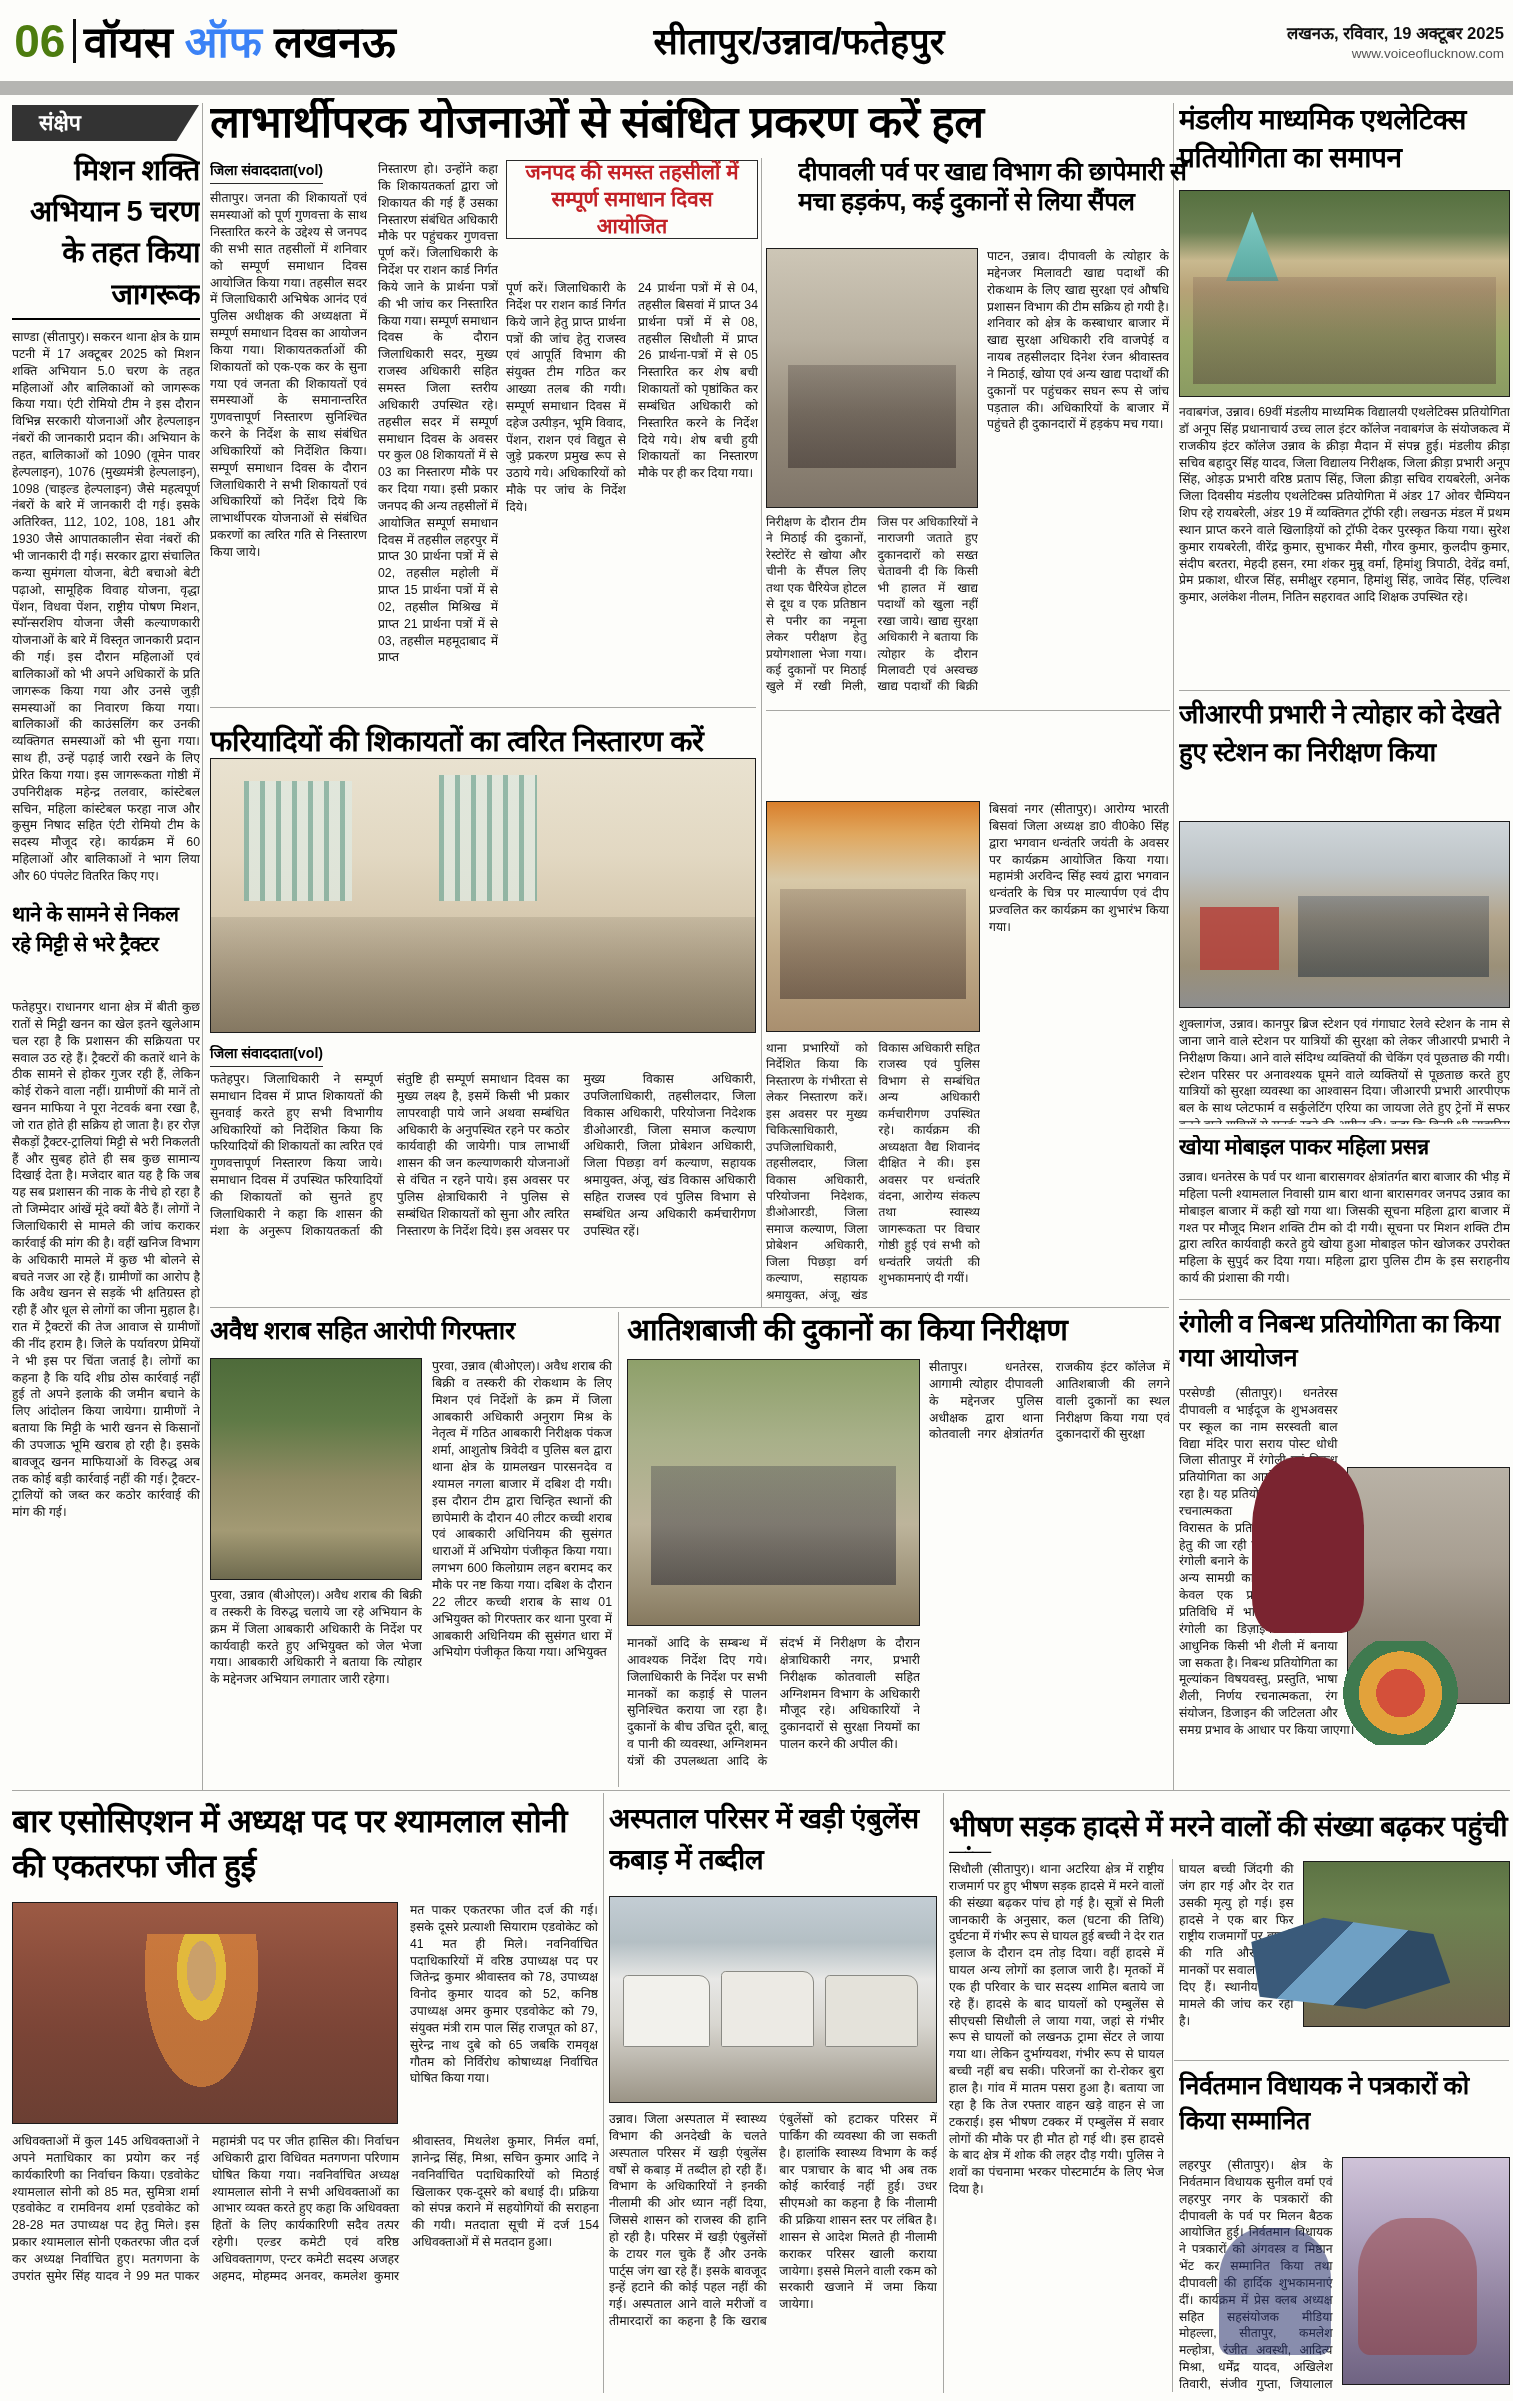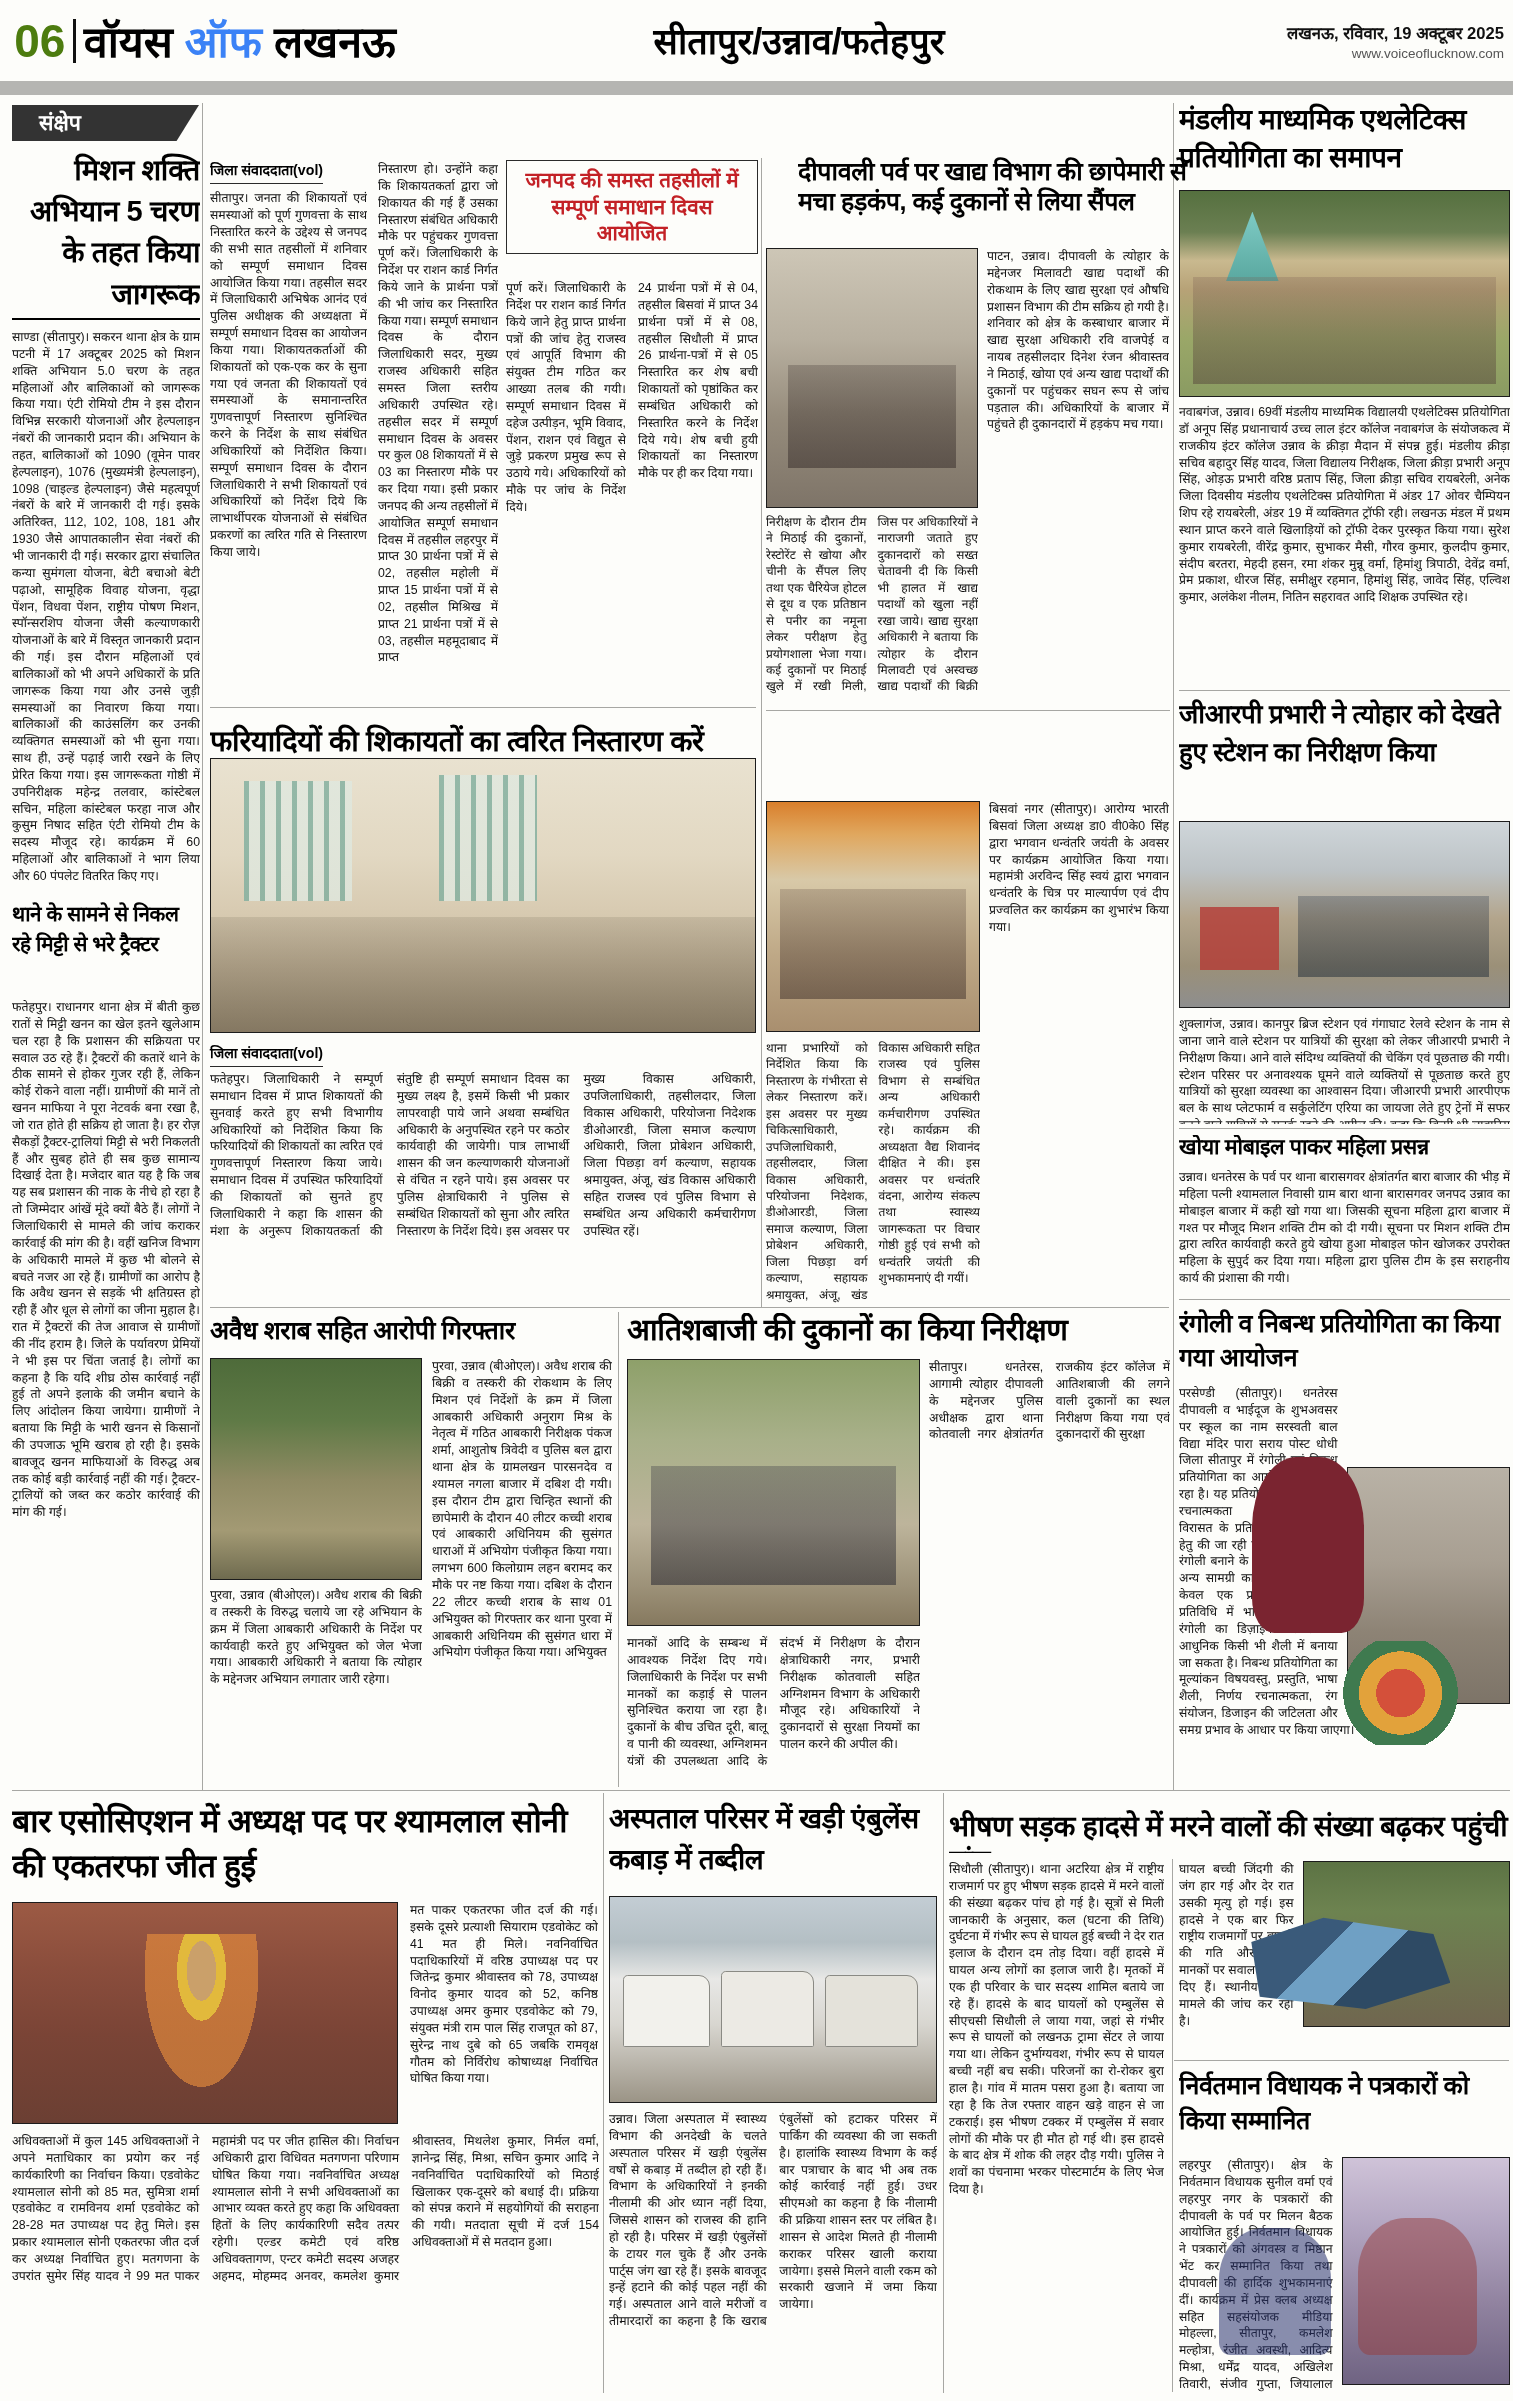--- a/index.html
+++ b/index.html
@@ -53,26 +53,27 @@
   <div class="vl" style="left:943px;top:1793px;height:600px;"></div>
   <div class="vl" style="left:1172px;top:1859px;height:533px;"></div>
   <div class="hl2" style="left:1174px;top:2060px;width:335px;"></div>
 
   <div class="abs snk" style="left:12px;top:105px;width:160px;height:36px;">संक्षेप</div>
   <div class="abs hl" style="left:12px;top:150px;width:188px;height:168px;font-size:29px;line-height:1.42;border-bottom:2.4px solid #000;text-align:right;">मिशन शक्ति अभियान 5 चरण के तहत किया जागरूक</div>
   <div class="abs b" style="left:12px;top:329px;width:188px;height:562px;">साण्डा (सीतापुर)। सकरन थाना क्षेत्र के ग्राम पटनी में 17 अक्टूबर 2025 को मिशन शक्ति अभियान 5.0 चरण के तहत महिलाओं और बालिकाओं को जागरूक किया गया। एंटी रोमियो टीम ने इस दौरान विभिन्न सरकारी योजनाओं और हेल्पलाइन नंबरों की जानकारी प्रदान की। अभियान के तहत, बालिकाओं को 1090 (वूमेन पावर हेल्पलाइन), 1076 (मुख्यमंत्री हेल्पलाइन), 1098 (चाइल्ड हेल्पलाइन) जैसे महत्वपूर्ण नंबरों के बारे में जानकारी दी गई। इसके अतिरिक्त, 112, 102, 108, 181 और 1930 जैसे आपातकालीन सेवा नंबरों की भी जानकारी दी गई। सरकार द्वारा संचालित कन्या सुमंगला योजना, बेटी बचाओ बेटी पढ़ाओ, सामूहिक विवाह योजना, वृद्धा पेंशन, विधवा पेंशन, राष्ट्रीय पोषण मिशन, स्पॉन्सरशिप योजना जैसी कल्याणकारी योजनाओं के बारे में विस्तृत जानकारी प्रदान की गई। इस दौरान महिलाओं एवं बालिकाओं को भी अपने अधिकारों के प्रति जागरूक किया गया और उनसे जुड़ी समस्याओं का निवारण किया गया। बालिकाओं की काउंसलिंग कर उनकी व्यक्तिगत समस्याओं को भी सुना गया। साथ ही, उन्हें पढ़ाई जारी रखने के लिए प्रेरित किया गया। इस जागरूकता गोष्ठी में उपनिरीक्षक महेन्द्र तलवार, कांस्टेबल सचिन, महिला कांस्टेबल फरहा नाज और कुसुम निषाद सहित एंटी रोमियो टीम के सदस्य मौजूद रहे। कार्यक्रम में 60 महिलाओं और बालिकाओं ने भाग लिया और 60 पंपलेट वितरित किए गए।</div>
   <div class="abs hl" style="left:12px;top:899px;width:188px;height:93px;font-size:20.6px;line-height:1.45;">थाने के सामने से निकल रहे मिट्टी से भरे ट्रैक्टर</div>
   <div class="abs b" style="left:12px;top:999px;width:188px;height:785px;">फतेहपुर। राधानगर थाना क्षेत्र में बीती कुछ रातों से मिट्टी खनन का खेल इतने खुलेआम चल रहा है कि प्रशासन की सक्रियता पर सवाल उठ रहे हैं। ट्रैक्टरों की कतारें थाने के ठीक सामने से होकर गुजर रही हैं, लेकिन कोई रोकने वाला नहीं। ग्रामीणों की मानें तो खनन माफिया ने पूरा नेटवर्क बना रखा है, जो रात होते ही सक्रिय हो जाता है। हर रोज़ सैकड़ों ट्रैक्टर-ट्रालियां मिट्टी से भरी निकलती हैं और सुबह होते ही सब कुछ सामान्य दिखाई देता है। मजेदार बात यह है कि जब यह सब प्रशासन की नाक के नीचे हो रहा है तो जिम्मेदार आंखें मूंदे क्यों बैठे हैं। लोगों ने जिलाधिकारी से मामले की जांच कराकर कार्रवाई की मांग की है। वहीं खनिज विभाग के अधिकारी मामले में कुछ भी बोलने से बचते नजर आ रहे हैं। ग्रामीणों का आरोप है कि अवैध खनन से सड़कें भी क्षतिग्रस्त हो रही हैं और धूल से लोगों का जीना मुहाल है। रात में ट्रैक्टरों की तेज आवाज से ग्रामीणों की नींद हराम है। जिले के पर्यावरण प्रेमियों ने भी इस पर चिंता जताई है। लोगों का कहना है कि यदि शीघ्र ठोस कार्रवाई नहीं हुई तो अपने इलाके की जमीन बचाने के लिए आंदोलन किया जायेगा। ग्रामीणों ने बताया कि मिट्टी के भारी खनन से किसानों की उपजाऊ भूमि खराब हो रही है। इसके बावजूद खनन माफियाओं के विरुद्ध अब तक कोई बड़ी कार्रवाई नहीं की गई। ट्रैक्टर-ट्रालियों को जब्त कर कठोर कार्रवाई की मांग की गई।</div>
 
+  <div class="abs hl" style="left:210px;top:98px;width:959px;height:55px;font-size:44px;line-height:1.1;">लाभार्थीपरक योजनाओं से संबंधित प्रकरण करें हल</div>
   <div class="abs" style="left:210px;top:160px;width:157px;height:551px;overflow:hidden;">
     <span class="byline">जिला संवाददाता(vol)</span>
     <div class="b" style="height:506px;">सीतापुर। जनता की शिकायतों एवं समस्याओं को पूर्ण गुणवत्ता के साथ निस्तारित करने के उद्देश्य से जनपद की सभी सात तहसीलों में शनिवार को सम्पूर्ण समाधान दिवस आयोजित किया गया। तहसील सदर में जिलाधिकारी अभिषेक आनंद एवं पुलिस अधीक्षक की अध्यक्षता में सम्पूर्ण समाधान दिवस का आयोजन किया गया। शिकायतकर्ताओं की शिकायतों को एक-एक कर के सुना गया एवं जनता की शिकायतों एवं समस्याओं के समानान्तरित गुणवत्तापूर्ण निस्तारण सुनिश्चित करने के निर्देश के साथ संबंधित अधिकारियों को निर्देशित किया। सम्पूर्ण समाधान दिवस के दौरान जिलाधिकारी ने सभी शिकायतों एवं अधिकारियों को निर्देश दिये कि लाभार्थीपरक योजनाओं से संबंधित प्रकरणों का त्वरित गति से निस्तारण किया जाये।</div>
   </div>
   <div class="abs b" style="left:378px;top:161px;width:120px;height:549px;">निस्तारण हो। उन्होंने कहा कि शिकायतकर्ता द्वारा जो शिकायत की गई हैं उसका निस्तारण संबंधित अधिकारी मौके पर पहुंचकर गुणवत्ता पूर्ण करें। जिलाधिकारी के निर्देश पर राशन कार्ड निर्गत किये जाने के प्रार्थना पत्रों की भी जांच कर निस्तारित किया गया। सम्पूर्ण समाधान दिवस के दौरान जिलाधिकारी सदर, मुख्य राजस्व अधिकारी सहित समस्त जिला स्तरीय अधिकारी उपस्थित रहे। तहसील सदर में सम्पूर्ण समाधान दिवस के अवसर पर कुल 08 शिकायतों में से 03 का निस्तारण मौके पर कर दिया गया। इसी प्रकार जनपद की अन्य तहसीलों में आयोजित सम्पूर्ण समाधान दिवस में तहसील लहरपुर में प्राप्त 30 प्रार्थना पत्रों में से 02, तहसील महोली में प्राप्त 15 प्रार्थना पत्रों में से 02, तहसील मिश्रिख में प्राप्त 21 प्रार्थना पत्रों में से 03, तहसील महमूदाबाद में प्राप्त</div>
-  <div class="abs redbox" style="left:506px;top:160px;width:252px;height:94px;font-size:20.6px;line-height:1.3;">जनपद की समस्त तहसीलों में सम्पूर्ण समाधान दिवस आयोजित</div>
+  <div class="abs redbox" style="left:506px;top:160px;width:252px;height:79px;font-size:20.6px;line-height:1.3;">जनपद की समस्त तहसीलों में सम्पूर्ण समाधान दिवस आयोजित</div>
   <div class="abs b" style="left:506px;top:280px;width:120px;height:430px;">पूर्ण करें। जिलाधिकारी के निर्देश पर राशन कार्ड निर्गत किये जाने हेतु प्राप्त प्रार्थना पत्रों की जांच हेतु राजस्व एवं आपूर्ति विभाग की संयुक्त टीम गठित कर आख्या तलब की गयी। सम्पूर्ण समाधान दिवस में दहेज उत्पीड़न, भूमि विवाद, पेंशन, राशन एवं विद्युत से जुड़े प्रकरण प्रमुख रूप से उठाये गये। अधिकारियों को मौके पर जांच के निर्देश दिये।</div>
   <div class="abs b" style="left:638px;top:280px;width:120px;height:430px;">24 प्रार्थना पत्रों में से 04, तहसील बिसवां में प्राप्त 34 प्रार्थना पत्रों में से 08, तहसील सिधौली में प्राप्त 26 प्रार्थना-पत्रों में से 05 निस्तारित कर शेष बची शिकायतों को पृष्ठांकित कर सम्बंधित अधिकारी को निस्तारित करने के निर्देश दिये गये। शेष बची हुयी शिकायतों का निस्तारण मौके पर ही कर दिया गया।</div>
 
   <div class="abs hl" style="left:210px;top:724px;width:546px;height:41px;font-size:29px;line-height:1.2;">फरियादियों की शिकायतों का त्वरित निस्तारण करें</div>
   <div class="abs photo" style="left:210px;top:758px;width:546px;height:275px;background:
        linear-gradient(180deg,#e9e2d0 0%,#e2d8c2 35%,#d8cbb2 55%,#cbbca1 75%,#b8a98d 100%);">
     <div style="position:absolute;left:6%;top:8%;width:20%;height:44%;background:repeating-linear-gradient(90deg,#7fae9e 0 4.7px,#dfe8df 4.7px 16px);opacity:.8;"></div>
     <div style="position:absolute;left:42%;top:6%;width:18%;height:46%;background:repeating-linear-gradient(90deg,#7fae9e 0 4.7px,#dfe8df 4.7px 16px);opacity:.8;"></div>
     <div style="position:absolute;left:0;bottom:0;width:100%;height:42%;background:linear-gradient(180deg,rgba(90,80,60,.15),rgba(70,60,45,.45));"></div>
   </div>

